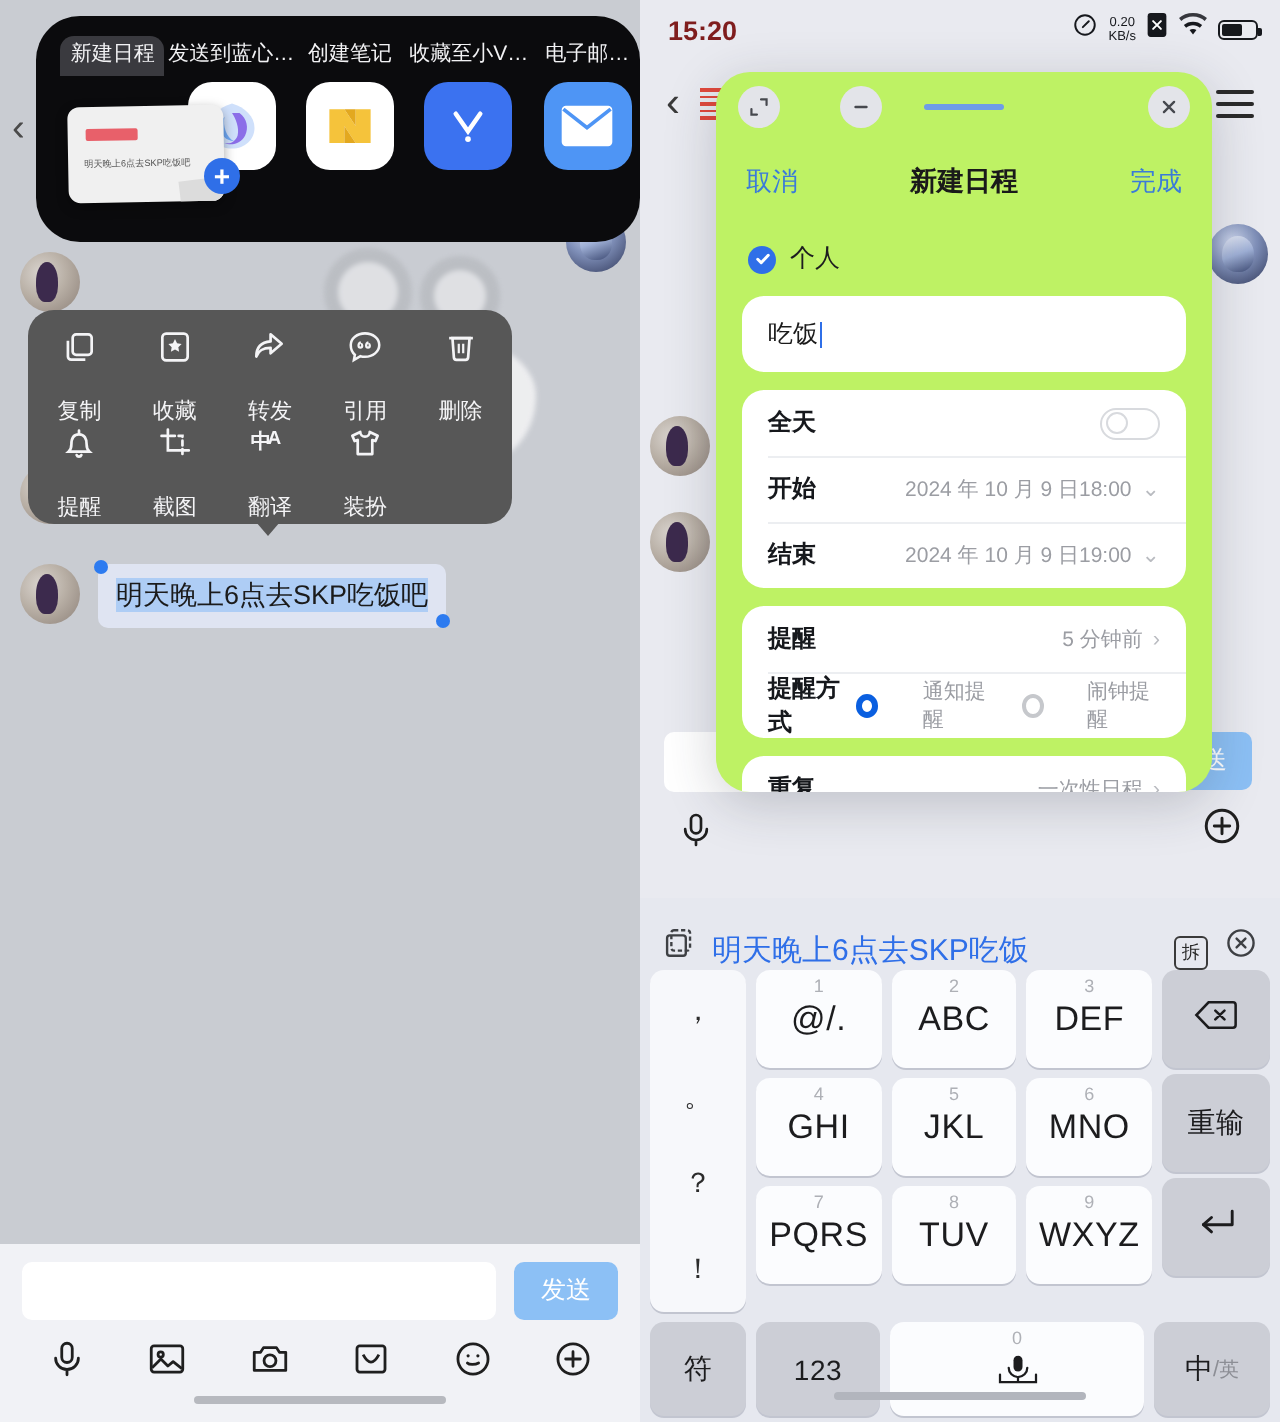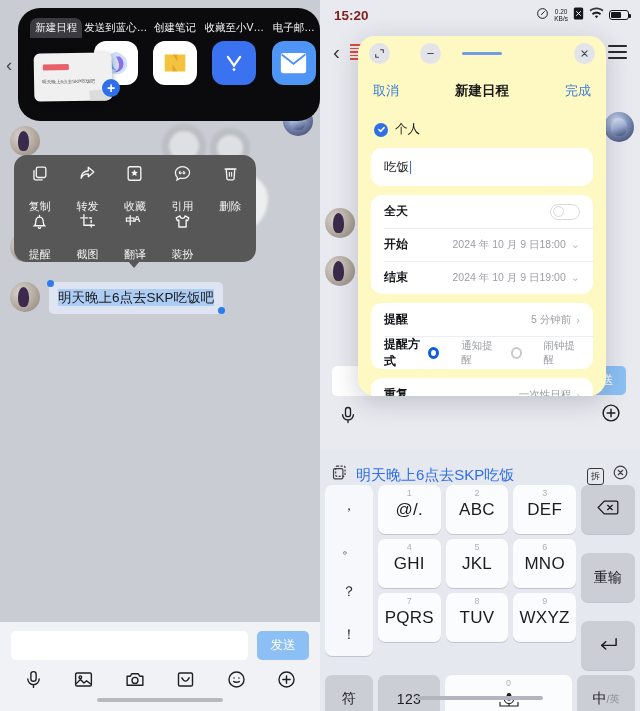--- a/index.html
+++ b/index.html
@@ -147,21 +147,21 @@
   
   .rp-inputbar { position: absolute; left: 0; right: 0; bottom: 285px; height: 68px; z-index: 6; }
   .rp-ib-white { position: absolute; left: 12px; top: 8px; width: 120px; height: 30px; background: #fff; border-radius: 5px; }
   .rp-ib-send { position: absolute; right: 14px; top: 8px; width: 50px; height: 29px; background: #8cc0f5; border-radius: 5px; color: #fff; font-size: 12.5px; display: flex; align-items: center; justify-content: center; }
   .rp-ib-mic { position: absolute; left: 18px; top: 47px; }
   .rp-ib-plus { position: absolute; right: 18px; top: 44px; }
 
   
   .float-win {
     position: absolute; left: 38px; top: 36px; width: 248px; height: 360px;
-    background: #fef9c3; border-radius: 17px; z-index: 20; overflow: hidden;
+    background: #bef264; border-radius: 17px; z-index: 20; overflow: hidden;
     box-shadow: 0 6px 26px rgba(40,45,60,.22);
   }
   .fw-chrome { height: 37px; position: relative; display: flex; align-items: center; }
   .fw-btn { position: absolute; width: 21px; height: 21px; border-radius: 50%; background: #e3e4e9; display: flex; align-items: center; justify-content: center; }
   .fw-btn.expand { left: 11px; top: 7px; }
   .fw-btn.min { left: 62px; top: 7px; }
   .fw-btn.close { right: 11px; top: 7px; }
   .fw-grab { position: absolute; left: 50%; transform: translateX(-50%); top: 16px; width: 40px; height: 3px; background: #6e9ce8; border-radius: 2px; }
   .fw-titlebar { height: 36px; display: flex; align-items: center; justify-content: space-between; padding: 0 15px; }
   .fw-cancel, .fw-done { font-size: 13px; color: #3a7bd9; }
@@ -200,21 +200,21 @@
   .kb-grid { display: flex; padding: 0 5px; gap: 5px; }
   .kb-punct-stack { width: 48px; height: 171px; background: #f7f8fb; border-radius: 7px; display: flex; flex-direction: column; align-items: center; justify-content: space-around; font-size: 14px; color: #2c2c2c; box-shadow: 0 1px 0 rgba(150,155,170,.45); }
   .kb-main { flex: 1; display: grid; grid-template-columns: repeat(3, 1fr); grid-template-rows: repeat(3, 49px); gap: 5px; }
   .key {
     background: #fbfcfe; border-radius: 7px; position: relative;
     display: flex; align-items: center; justify-content: center;
     box-shadow: 0 1px 0 rgba(150,155,170,.45);
   }
   .key .num { position: absolute; top: 3px; left: 50%; transform: translateX(-50%); font-size: 9px; color: #aeb0b6; }
   .key .lt { font-size: 17px; color: #1c1c1e; letter-spacing: .3px; }
-  .kb-col-right { width: 54px; display: grid; grid-template-rows: repeat(3, 49px); gap: 19px; }
+  .kb-col-right { width: 54px; display: grid; grid-template-rows: repeat(3, 49px); gap: 3px; }
   .key.fn { background: #ccced6; }
   .key.fn .lt { font-size: 14px; }
   .kb-row4 { display: flex; padding: 5px 5px 0; gap: 5px; }
   .kb-row4 .key { height: 47px; }
   .k-fu { width: 48px; }
   .k-123 { width: 62px; }
   .k-space { flex: 1; }
   .k-zh { width: 58px; }
   .zh-main { font-size: 14px; color: #1c1c1e; }
   .zh-sub { font-size: 10px; color: #8c8e95; }
@@ -251,34 +251,34 @@
         <span>
             <svg width="19" height="19" viewBox="0 0 24 24" fill="none" stroke="#f4f4f6" stroke-width="1.7">
               <rect x="8" y="4" width="12" height="13" rx="2.2"></rect>
               <path d="M5 8v10a2 2 0 0 0 2 2h9"></path>
             </svg>
           </span>
         <span class="ctx-label">复制</span>
       </div>
       <div class="ctx-item">
         <span>
-            <svg width="19" height="19" viewBox="0 0 24 24" fill="none" stroke="#f4f4f6" stroke-width="1.7" stroke-linecap="round" stroke-linejoin="round">
-              <path d="M13 4l7 6-7 6v-3.5C8 12.5 5.5 14 4 18c0-6 3.5-9 9-9.5z"></path>
-            </svg>
-          </span>
-        <span class="ctx-label">转发</span>
-      </div>
-      <div class="ctx-item">
-        <span>
             <svg width="19" height="19" viewBox="0 0 24 24" fill="none" stroke="#f4f4f6" stroke-width="1.7">
               <rect x="4" y="3.5" width="16" height="17" rx="2.4"></rect>
               <path d="M12 7l1.3 2.7 2.9.4-2.1 2 .5 2.9-2.6-1.4-2.6 1.4.5-2.9-2.1-2 2.9-.4z" fill="#f4f4f6" stroke="none"></path>
             </svg>
           </span>
         <span class="ctx-label">收藏</span>
+      </div>
+      <div class="ctx-item">
+        <span>
+            <svg width="19" height="19" viewBox="0 0 24 24" fill="none" stroke="#f4f4f6" stroke-width="1.7" stroke-linecap="round" stroke-linejoin="round">
+              <path d="M13 4l7 6-7 6v-3.5C8 12.5 5.5 14 4 18c0-6 3.5-9 9-9.5z"></path>
+            </svg>
+          </span>
+        <span class="ctx-label">转发</span>
       </div>
       <div class="ctx-item">
         <span>
             <svg width="19" height="19" viewBox="0 0 24 24" fill="none" stroke="#f4f4f6" stroke-width="1.6">
               <path d="M12 3.4c5 0 9 3.3 9 7.4s-4 7.4-9 7.4c-1 0-2-.13-2.9-.38L5 20.2l.6-3.3C3.95 15.55 3 13.4 3 10.8c0-4.1 4-7.4 9-7.4z"></path>
               <path d="M9.4 9.1c-.9.25-1.5 1-1.5 1.95 0 .72.5 1.3 1.2 1.3.66 0 1.15-.5 1.15-1.2 0-.55-.3-1-.76-1.15M14.2 9.1c-.9.25-1.5 1-1.5 1.95 0 .72.5 1.3 1.2 1.3.66 0 1.15-.5 1.15-1.2 0-.55-.3-1-.76-1.15" stroke-width="1.4"></path>
             </svg>
           </span>
         <span class="ctx-label">引用</span>
       </div>

